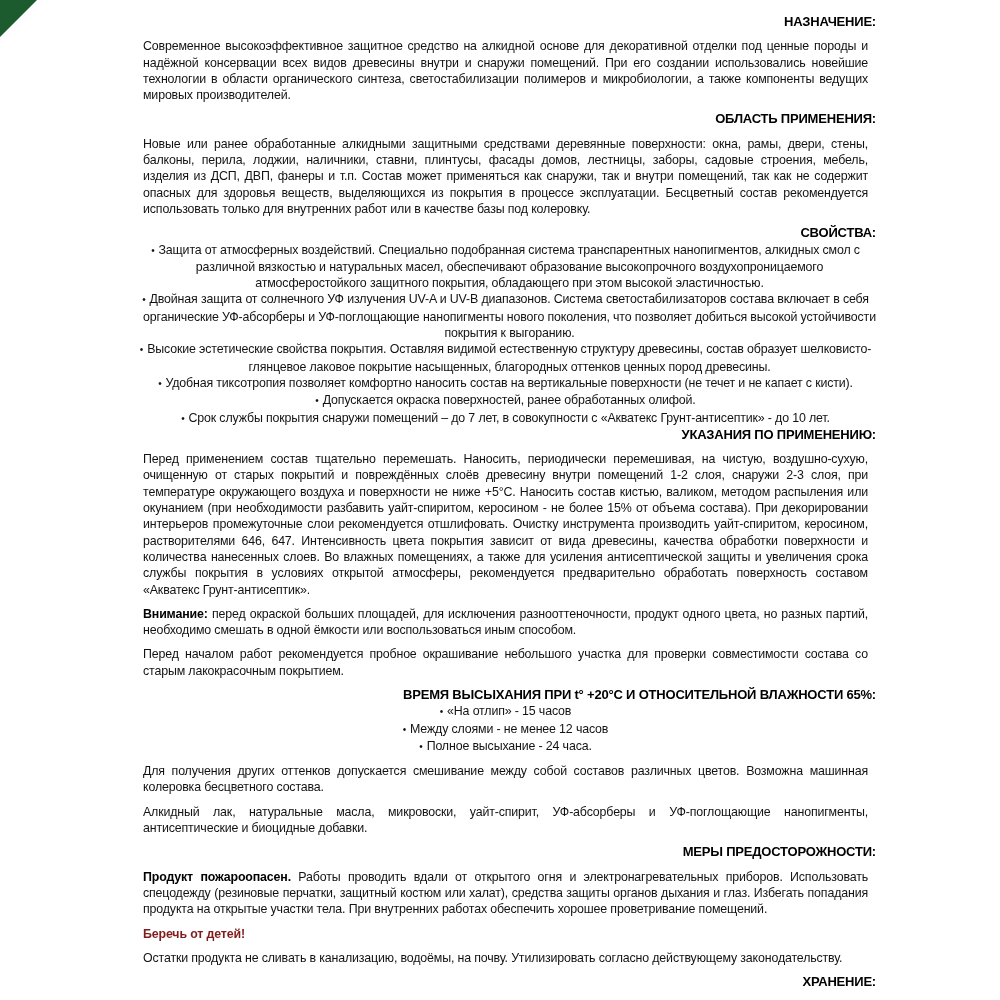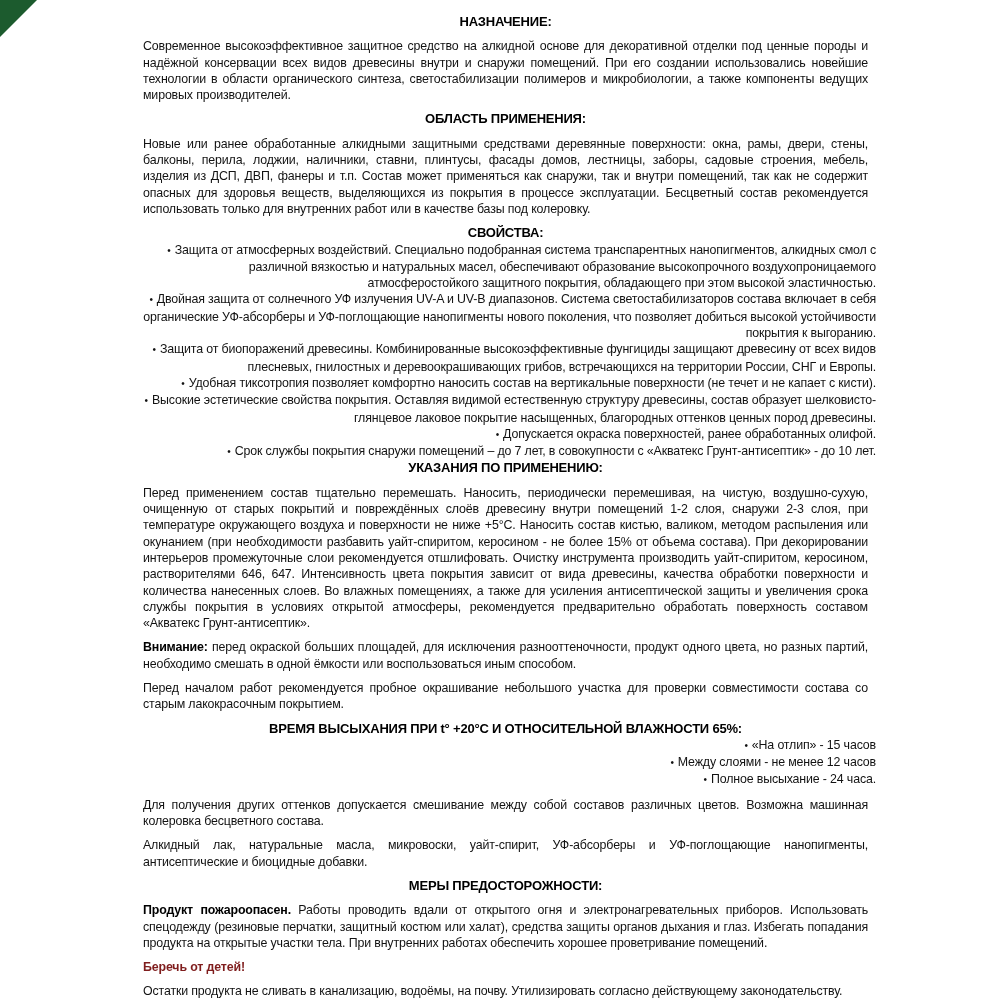--- a/index.html
+++ b/index.html
@@ -31,21 +31,21 @@
     top: 14px;
     width: 741px;
     font-size: 12.4px;
     line-height: 16.3px;
     letter-spacing: -0.15px;
   }
   .heading {
     font-weight: 700;
     font-size: 13px;
     letter-spacing: -0.2px;
-    text-align: center;
+    text-align: right;
     color: #000000;
   }
   .paragraph {
     text-align: justify;
     margin: 8px;
   }
   .paragraph .lead {
     font-weight: 700;
     color: #000000;
   }
@@ -53,21 +53,21 @@
     font-weight: 700;
     color: #7f1d1d;
     text-align: left;
   }
   ul.bullets {
     margin: 0;
     padding: 0;
     list-style: none;
   }
   ul.bullets li {
-    text-align: right;
+    text-align: center;
     padding-left: 8px;
     text-indent: -8px;
   }
   ul.bullets li::before {
     content: "\2022";
     font-size: 10px;
     margin-right: 4px;
   }
 </style>
 </head>
@@ -77,23 +77,22 @@
   <div class="corner-triangle"></div>
   <div class="content" id="content">
       <div class="heading">НАЗНАЧЕНИЕ:</div>
       <div class="paragraph">Современное высокоэффективное защитное средство на алкидной основе для декоративной отделки под ценные породы и надёжной консервации всех видов древесины внутри и снаружи помещений. При его создании использовались новейшие технологии в области органического синтеза, светостабилизации полимеров и микробиологии, а также компоненты ведущих мировых производителей.</div>
       <div class="heading">ОБЛАСТЬ ПРИМЕНЕНИЯ:</div>
       <div class="paragraph">Новые или ранее обработанные алкидными защитными средствами деревянные поверхности: окна, рамы, двери, стены, балконы, перила, лоджии, наличники, ставни, плинтусы, фасады домов, лестницы, заборы, садовые строения, мебель, изделия из ДСП, ДВП, фанеры и т.п. Состав может применяться как снаружи, так и внутри помещений, так как не содержит опасных для здоровья веществ, выделяющихся из покрытия в процессе эксплуатации. Бесцветный состав рекомендуется использовать только для внутренних работ или в качестве базы под колеровку.</div>
       <div class="heading">СВОЙСТВА:</div>
       <ul class="bullets">
         <li>Защита от атмосферных воздействий. Специально подобранная система транспарентных нанопигментов, алкидных смол с различной вязкостью и натуральных масел, обеспечивают образование высокопрочного воздухопроницаемого атмосферостойкого защитного покрытия, обладающего при этом высокой эластичностью.</li>
         <li>Двойная защита от солнечного УФ излучения UV-A и UV-B диапазонов. Система светостабилизаторов состава включает в себя органические УФ-абсорберы и УФ-поглощающие нанопигменты нового поколения, что позволяет добиться высокой устойчивости покрытия к выгоранию.</li>
-        <li>Защита от биопоражений древесины. Комбинированные высокоэффективные фунгициды защищают древесину от всех видов плесневых, гнилостных и деревоокрашивающих грибов, встречающихся на территории России, СНГ и Европы.</li>
+        <li>Высокие эстетические свойства покрытия. Оставляя видимой естественную структуру древесины, состав образует шелковисто-глянцевое лаковое покрытие насыщенных, благородных оттенков ценных пород древесины.</li>
         <li>Удобная тиксотропия позволяет комфортно наносить состав на вертикальные поверхности (не течет и не капает с кисти).</li>
-        <li>Высокие эстетические свойства покрытия. Оставляя видимой естественную структуру древесины, состав образует шелковисто-глянцевое лаковое покрытие насыщенных, благородных оттенков ценных пород древесины.</li>
         <li>Допускается окраска поверхностей, ранее обработанных олифой.</li>
         <li>Срок службы покрытия снаружи помещений – до 7 лет, в совокупности с «Акватекс Грунт-антисептик» - до 10 лет.</li>
       </ul>
       <div class="heading">УКАЗАНИЯ ПО ПРИМЕНЕНИЮ:</div>
       <div class="paragraph">Перед применением состав тщательно перемешать. Наносить, периодически перемешивая, на чистую, воздушно-сухую, очищенную от старых покрытий и повреждённых слоёв древесину внутри помещений 1-2 слоя, снаружи 2-3 слоя, при температуре окружающего воздуха и поверхности не ниже +5°С. Наносить состав кистью, валиком, методом распыления или окунанием (при необходимости разбавить уайт-спиритом, керосином - не более 15% от объема состава). При декорировании интерьеров промежуточные слои рекомендуется отшлифовать. Очистку инструмента производить уайт-спиритом, керосином, растворителями 646, 647. Интенсивность цвета покрытия зависит от вида древесины, качества обработки поверхности и количества нанесенных слоев. Во влажных помещениях, а также для усиления антисептической защиты и увеличения срока службы покрытия в условиях открытой атмосферы, рекомендуется предварительно обработать поверхность составом «Акватекс Грунт-антисептик».</div>
       <div class="paragraph"><span class="lead">Внимание:</span><span> перед окраской больших площадей, для исключения разнооттеночности, продукт одного цвета, но разных партий, необходимо смешать в одной ёмкости или воспользоваться иным способом.</span></div>
       <div class="paragraph">Перед началом работ рекомендуется пробное окрашивание небольшого участка для проверки совместимости состава со старым лакокрасочным покрытием.</div>
       <div class="heading">ВРЕМЯ ВЫСЫХАНИЯ ПРИ t° +20°С И ОТНОСИТЕЛЬНОЙ ВЛАЖНОСТИ 65%:</div>
       <ul class="bullets">
         <li>«На отлип» - 15 часов</li>

